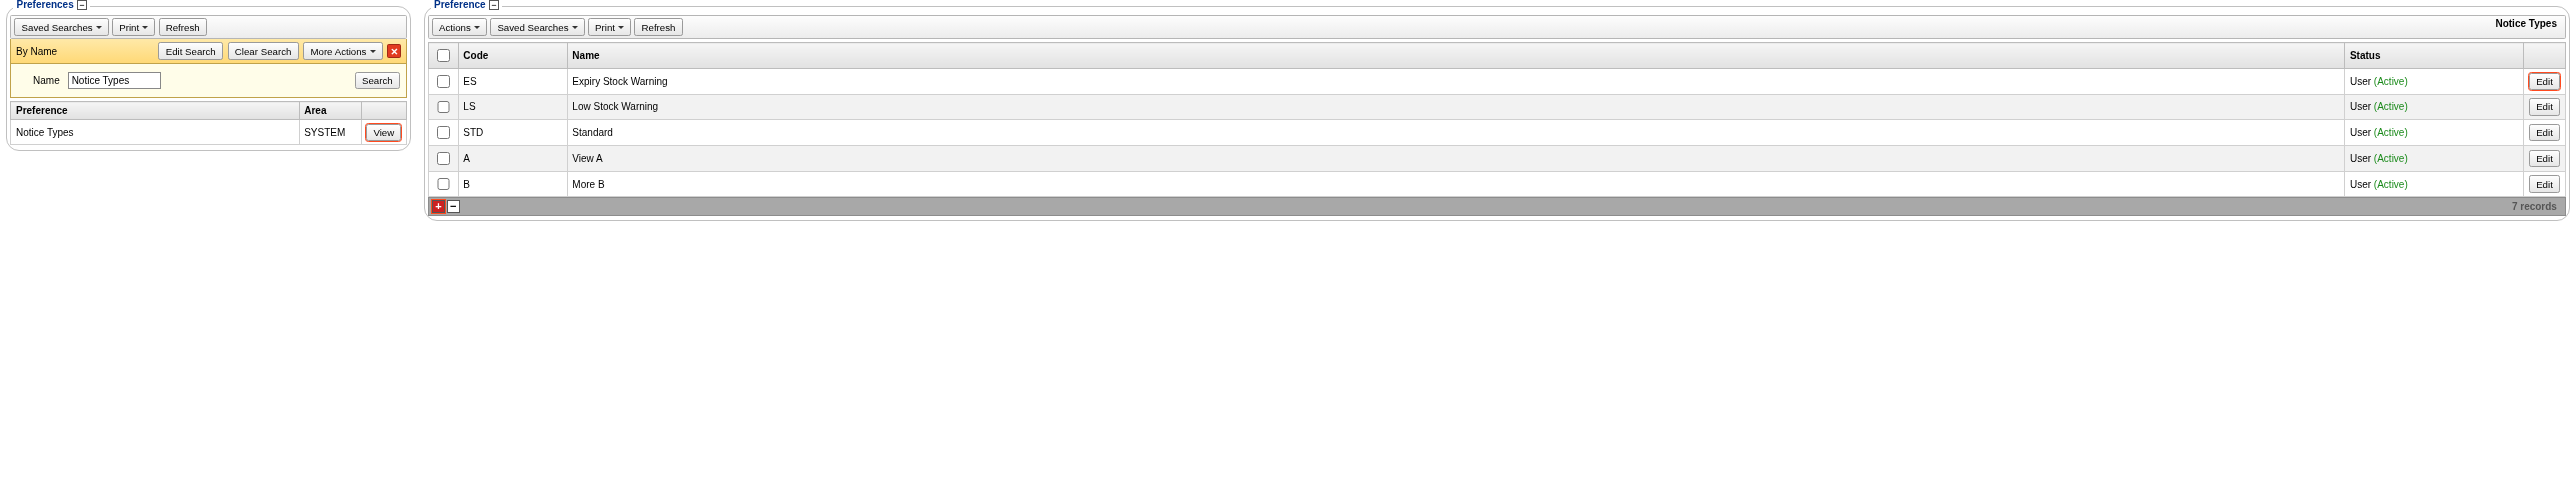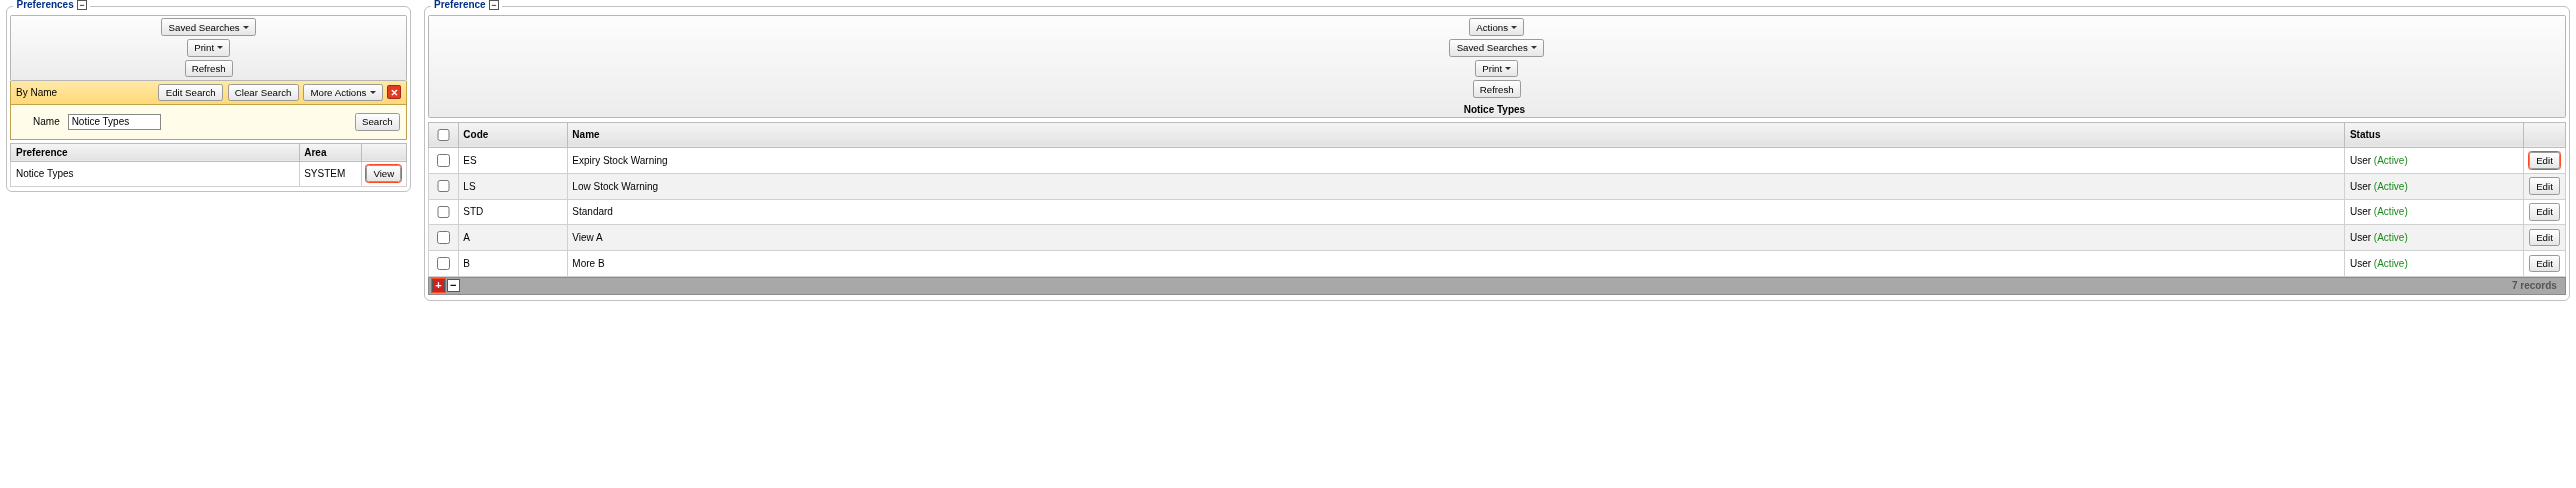--- a/index.html
+++ b/index.html
@@ -9,21 +9,21 @@
     font-family: Arial, Helvetica, sans-serif;
     font-size: 10px;
     background: #fff;
     color: #000;
     display: flex;
     gap: 12.5px;
     align-items: flex-start;
   }
   .fieldset {
     border: 0.8px solid #c0c0c0;
-    border-radius: 6px;
+    border-radius: 13px;
     position: relative;
     padding: 7.8px 3.1px 4.7px 3.1px;
     background: #fff;
   }
   .fieldset-left { width: 405px; flex: 0 0 auto; }
   .fieldset-right { flex: 1 1 auto; min-width: 0; }
   .legend {
     position: absolute;
     top: -7.8px;
     left: 6.2px;
@@ -46,23 +46,21 @@
     font-size: 8.6px;
     line-height: 1;
     color: #333;
   }
   .toolbar {
     border: 0.8px solid #b5b5b5;
     background: linear-gradient(#fdfdfd,#ececec);
     padding: 2.3px 3.1px;
     display: flex;
     gap: 3.1px;
-    align-items: center;
     border-radius: 1.6px;
-    flex-direction: column;
   }
   .toolbar .spacer { flex: 1; }
   .toolbar-title {
     font-weight: bold;
     padding-right: 4.7px;
     color: #000;
   }
   .btn {
     border: 0.8px solid #9a9a9a;
     background: linear-gradient(#fefefe,#e6e6e6);

